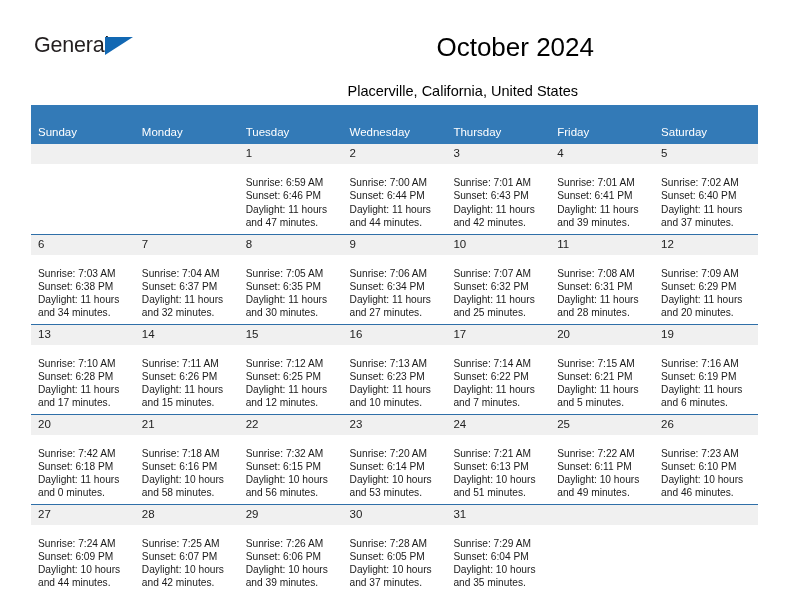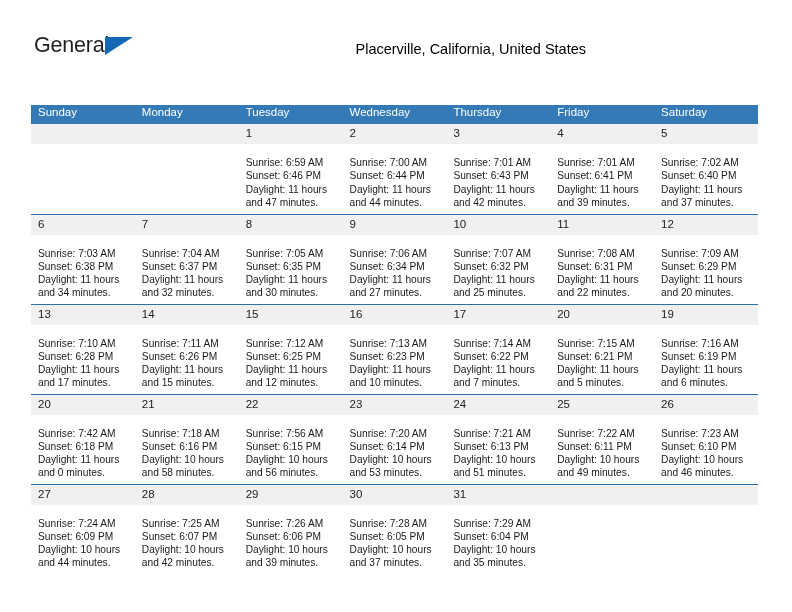--- a/index.html
+++ b/index.html
@@ -77,41 +77,41 @@
     color: #000000;
     line-height: 34px;
     font-weight: normal;
     margin: 0;
     white-space: nowrap;
   }
   .cal-subtitle {
     font-size: 14.5px;
     color: #000000;
     line-height: 22px;
-    margin: 8px;
+    margin: 16px;
     white-space: nowrap;
     padding-left: 44px;
   }
 
   
   .calendar {
     position: absolute;
     left: 31px;
     top: 105px;
     width: 727px;
     border-collapse: collapse;
     table-layout: fixed;
   }
   .calendar th {
     background: #337ab7;
     color: #ffffff;
     font-size: 11.5px;
     font-weight: normal;
     text-align: left;
-    padding: 0 0 5px 7px;
+    padding: 20px 0 5px 7px;
     line-height: 14px;
     border: none;
   }
   .calendar td {
     vertical-align: top;
     padding: 0;
     border: none;
     border-top: 1.3px solid #2f6fa8;
     height: 90px;
     box-sizing: border-box;
@@ -151,20 +151,21 @@
 
   <div class="header">
 
     <div class="brand">
       <span class="brand-top">General</span>
       <span class="brand-tri"></span>
       <span class="brand-bottom">Blue</span>
     </div>
 
     <div class="titles">
+      <h1 class="cal-title">October 2024</h1>
       <p class="cal-subtitle">Placerville, California, United States</p>
     </div>
 
   </div>
 
   <table class="calendar">
     <thead>
       <tr>
         <th>Sunday</th>
         <th>Monday</th>
@@ -274,21 +275,21 @@
               <span>Daylight: 11 hours</span>
               <span>and 25 minutes.</span>
             </span>
           </td>
           <td>
             <span class="daynum">11</span>
             <span class="detail">
               <span>Sunrise: 7:08 AM</span>
               <span>Sunset: 6:31 PM</span>
               <span>Daylight: 11 hours</span>
-              <span>and 22 minutes.</span>
+              <span>and 28 minutes.</span>
             </span>
           </td>
           <td>
             <span class="daynum">12</span>
             <span class="detail">
               <span>Sunrise: 7:09 AM</span>
               <span>Sunset: 6:29 PM</span>
               <span>Daylight: 11 hours</span>
               <span>and 20 minutes.</span>
             </span>
@@ -374,21 +375,21 @@
             <span class="detail">
               <span>Sunrise: 7:18 AM</span>
               <span>Sunset: 6:16 PM</span>
               <span>Daylight: 10 hours</span>
               <span>and 58 minutes.</span>
             </span>
           </td>
           <td>
             <span class="daynum">22</span>
             <span class="detail">
-              <span>Sunrise: 7:56 AM</span>
+              <span>Sunrise: 7:32 AM</span>
               <span>Sunset: 6:15 PM</span>
               <span>Daylight: 10 hours</span>
               <span>and 56 minutes.</span>
             </span>
           </td>
           <td>
             <span class="daynum">23</span>
             <span class="detail">
               <span>Sunrise: 7:20 AM</span>
               <span>Sunset: 6:14 PM</span>

